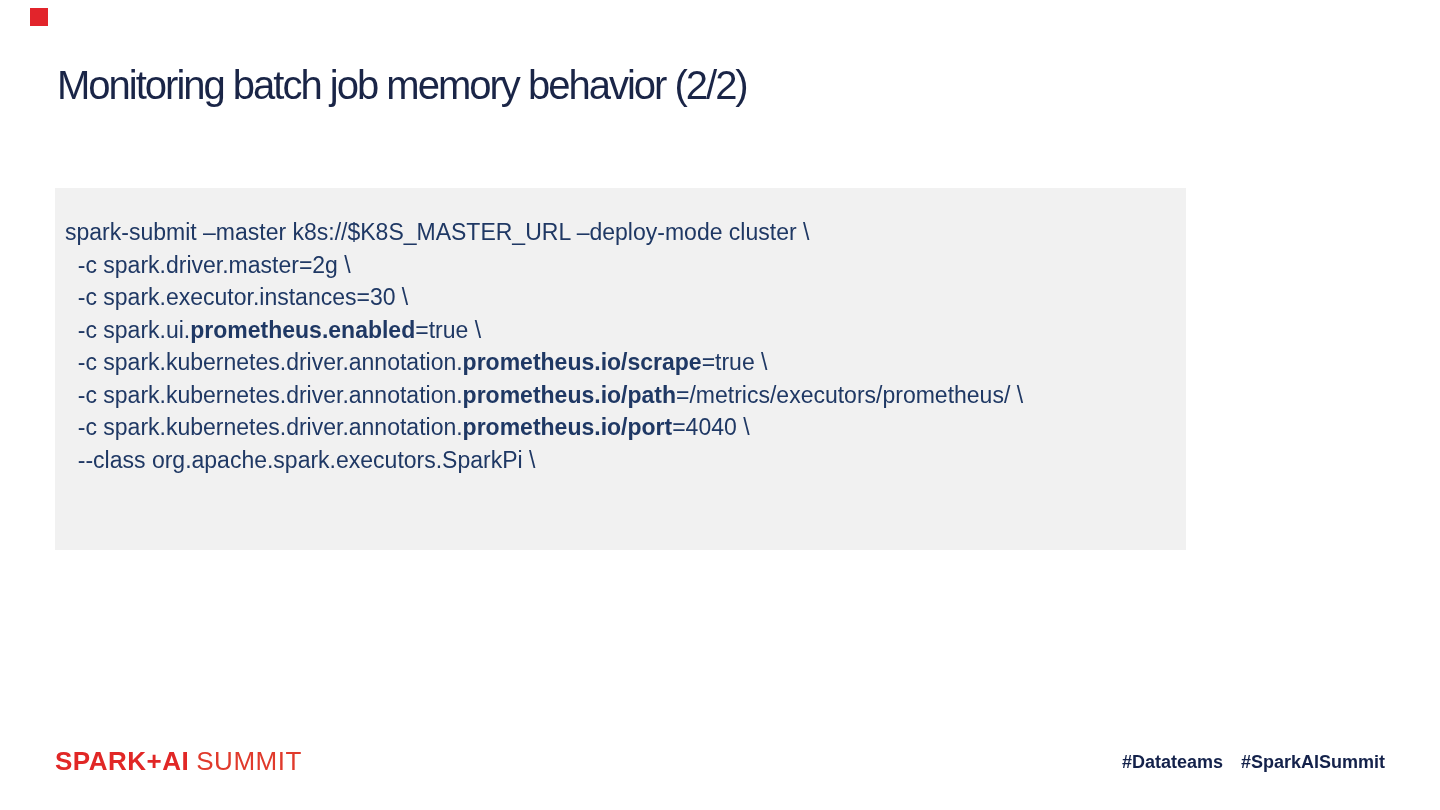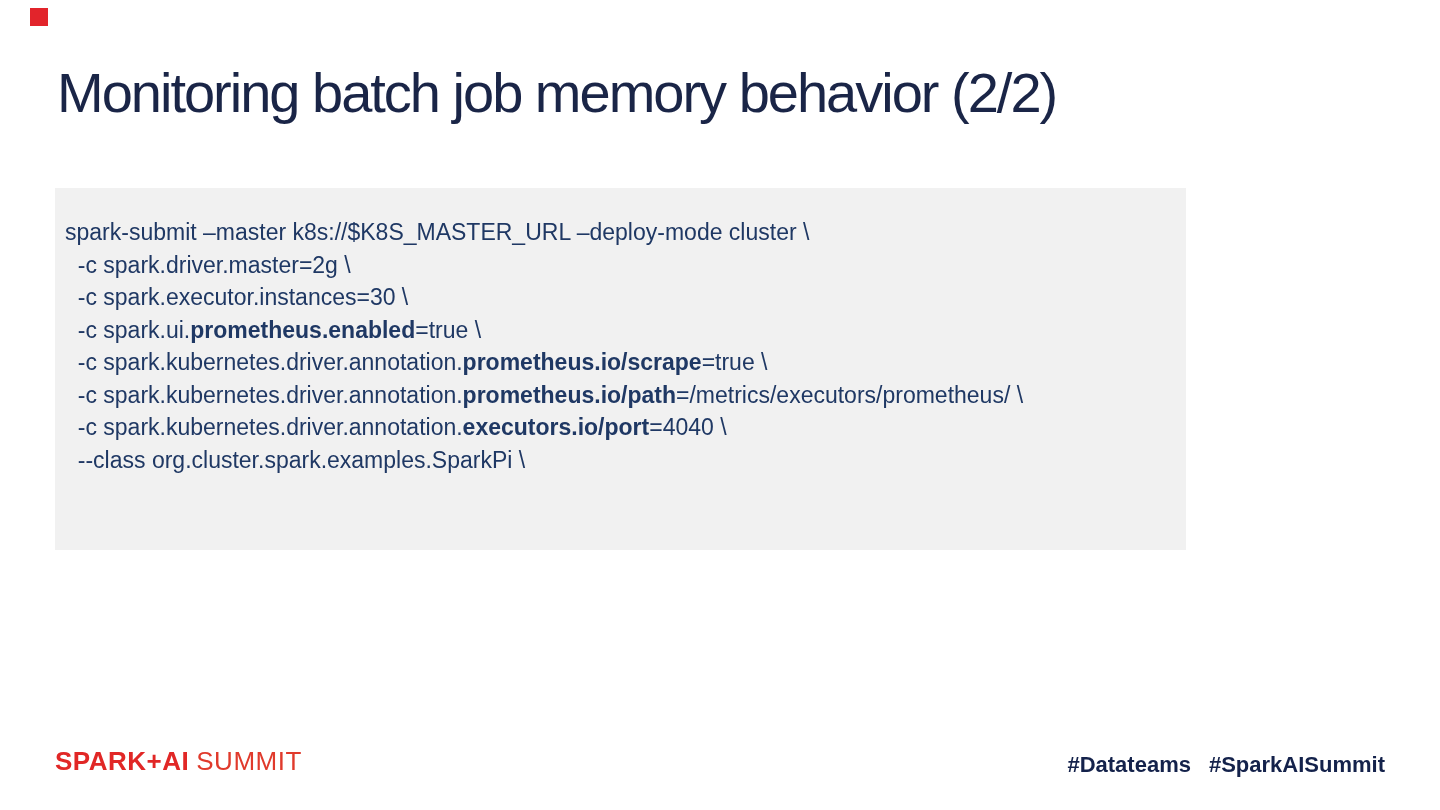--- a/index.html
+++ b/index.html
@@ -10,21 +10,21 @@
     position: absolute;
     left: 30px; top: 8px;
     width: 18px; height: 18px;
     background: #e2242b;
   }
 
   .slide-title {
     position: absolute;
     left: 57px; top: 64px;
     width: 1330px;
-    font-size: 56px;
+    font-size: 40px;
     font-weight: 500;
     letter-spacing: -2px;
     line-height: 1.05;
     color: #1a2547;
     white-space: nowrap;
   }
 
   .code-block {
     position: absolute;
     left: 55px; top: 188px;
@@ -50,42 +50,42 @@
     text-align: right;
   }
   .logo-primary { font-weight: 800; }
   .logo-secondary { font-weight: 400; margin-left: 7px; color: #e03a2c; }
 
   .footer-hashtags {
     position: absolute;
     right: 55px; top: 752px;
     display: flex;
     gap: 18px;
-    font-size: 22px;
+    font-size: 18px;
     font-weight: 700;
     color: #14224b;
     white-space: nowrap;
   }
 </style>
 </head>
 <body>
 
 <div class="accent-square" style="background: rgb(226, 36, 43);"></div>
 
 <h1 class="slide-title" style="color: rgb(26, 37, 71);">Monitoring batch job memory behavior (2/2)</h1>
 
 <div class="code-block" style="background: rgb(241, 241, 241); color: rgb(31, 56, 100);">
     <div class="code-line"><span>spark-submit –master k8s://$K8S_MASTER_URL –deploy-mode cluster \</span></div>
     <div class="code-line"><span>  -c spark.driver.master=2g \</span></div>
     <div class="code-line"><span>  -c spark.executor.instances=30 \</span></div>
     <div class="code-line"><span>  -c spark.ui.</span><b>prometheus.enabled</b><span>=true \</span></div>
     <div class="code-line"><span>  -c spark.kubernetes.driver.annotation.</span><b>prometheus.io/scrape</b><span>=true \</span></div>
     <div class="code-line"><span>  -c spark.kubernetes.driver.annotation.</span><b>prometheus.io/path</b><span>=/metrics/executors/prometheus/ \</span></div>
-    <div class="code-line"><span>  -c spark.kubernetes.driver.annotation.</span><b>executors.io/port</b><span>=4040 \</span></div>
-    <div class="code-line"><span>  --class org.cluster.spark.examples.SparkPi \</span></div>
+    <div class="code-line"><span>  -c spark.kubernetes.driver.annotation.</span><b>prometheus.io/port</b><span>=4040 \</span></div>
+    <div class="code-line"><span>  --class org.apache.spark.executors.SparkPi \</span></div>
   </div>
 
 <div class="footer-logo">
   <span class="logo-primary">SPARK+AI</span><span class="logo-secondary">SUMMIT</span>
 </div>
 
 <div class="footer-hashtags">
   <span>#Datateams</span>
   <span>#SparkAISummit</span>
 </div>

